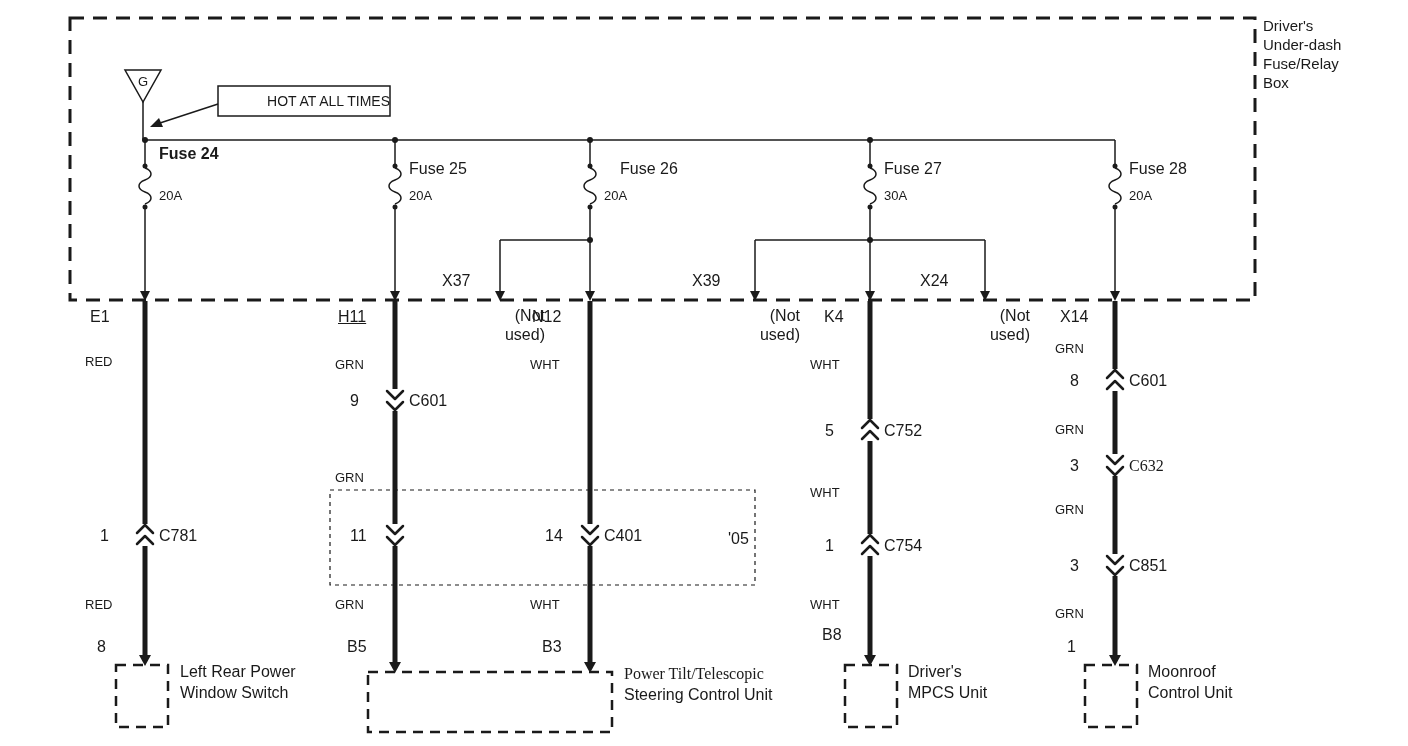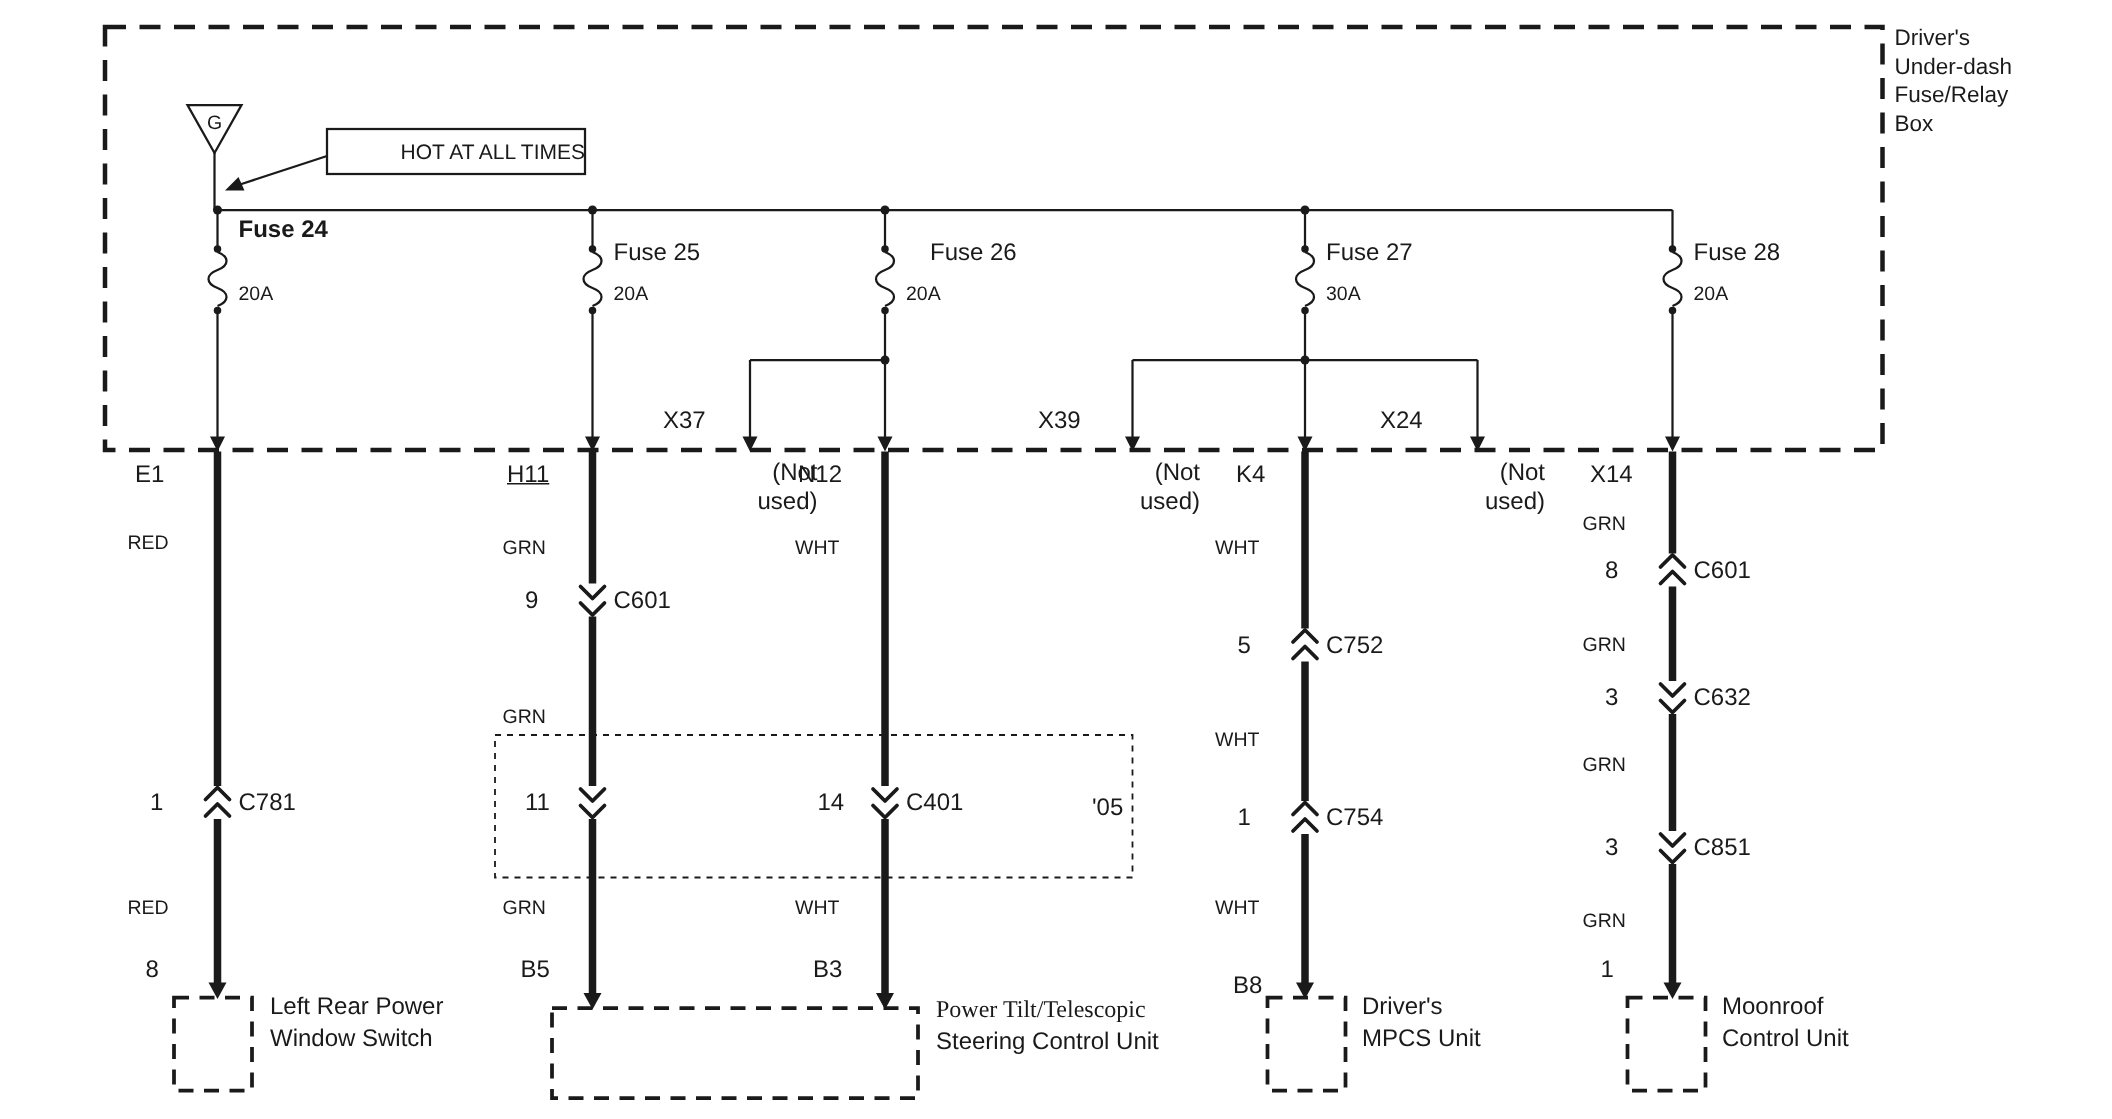--- a/index.html
+++ b/index.html
@@ -246,27 +246,27 @@
   <span class="t ra" style="left:1070px;top:371px; width:30px;">8</span>
   <span class="t ra" style="left:1070px;top:456px; width:30px;">3</span>
   <span class="t ra" style="left:1070px;top:556px; width:30px;">3</span>
 
   <span class="t" style="left:159px; top:526px;">C781</span>
   <span class="t" style="left:409px; top:391px;">C601</span>
   <span class="t" style="left:604px; top:526px;">C401</span>
   <span class="t" style="left:884px; top:421px;">C752</span>
   <span class="t" style="left:884px; top:536px;">C754</span>
   <span class="t" style="left:1129px;top:371px;">C601</span>
-  <span class="t" style="left:1129px;top:456px;">C632</span>
+  <span class="t" style="left:1129px;top:456px;font-family:Liberation Serif, serif;">C632</span>
   <span class="t" style="left:1129px;top:556px;">C851</span>
 
   <span class="t ra" style="left:97px;  top:637px; width:34px;">8</span>
   <span class="t ra" style="left:347px; top:637px; width:34px;">B5</span>
   <span class="t ra" style="left:542px; top:637px; width:34px;">B3</span>
-  <span class="t ra" style="left:822px; top:648px; width:34px;">B8</span>
+  <span class="t ra" style="left:822px; top:625px; width:34px;">B8</span>
   <span class="t ra" style="left:1067px;top:637px; width:34px;">1</span>
 
   <span class="t" style="left:180px; top:662px;">Left Rear Power</span>
   <span class="t" style="left:180px; top:683px;">Window Switch</span>
   <span class="t" style="left:624px; top:664px;font-family:Liberation Serif, serif;">Power Tilt/Telescopic</span>
   <span class="t" style="left:624px; top:685px;">Steering Control Unit</span>
   <span class="t" style="left:908px; top:662px;">Driver's</span>
   <span class="t" style="left:908px; top:683px;">MPCS Unit</span>
   <span class="t" style="left:1148px;top:662px;">Moonroof</span>
   <span class="t" style="left:1148px;top:683px;">Control Unit</span>

